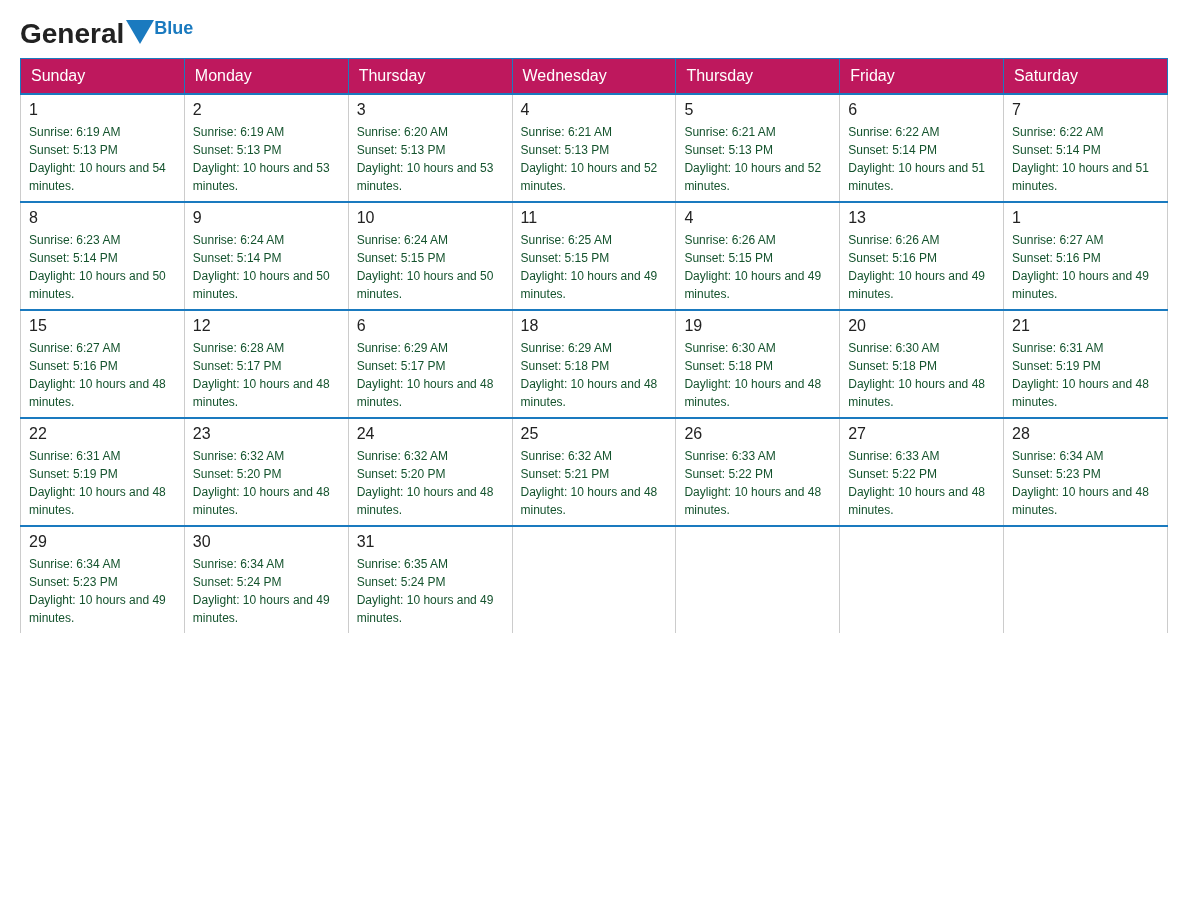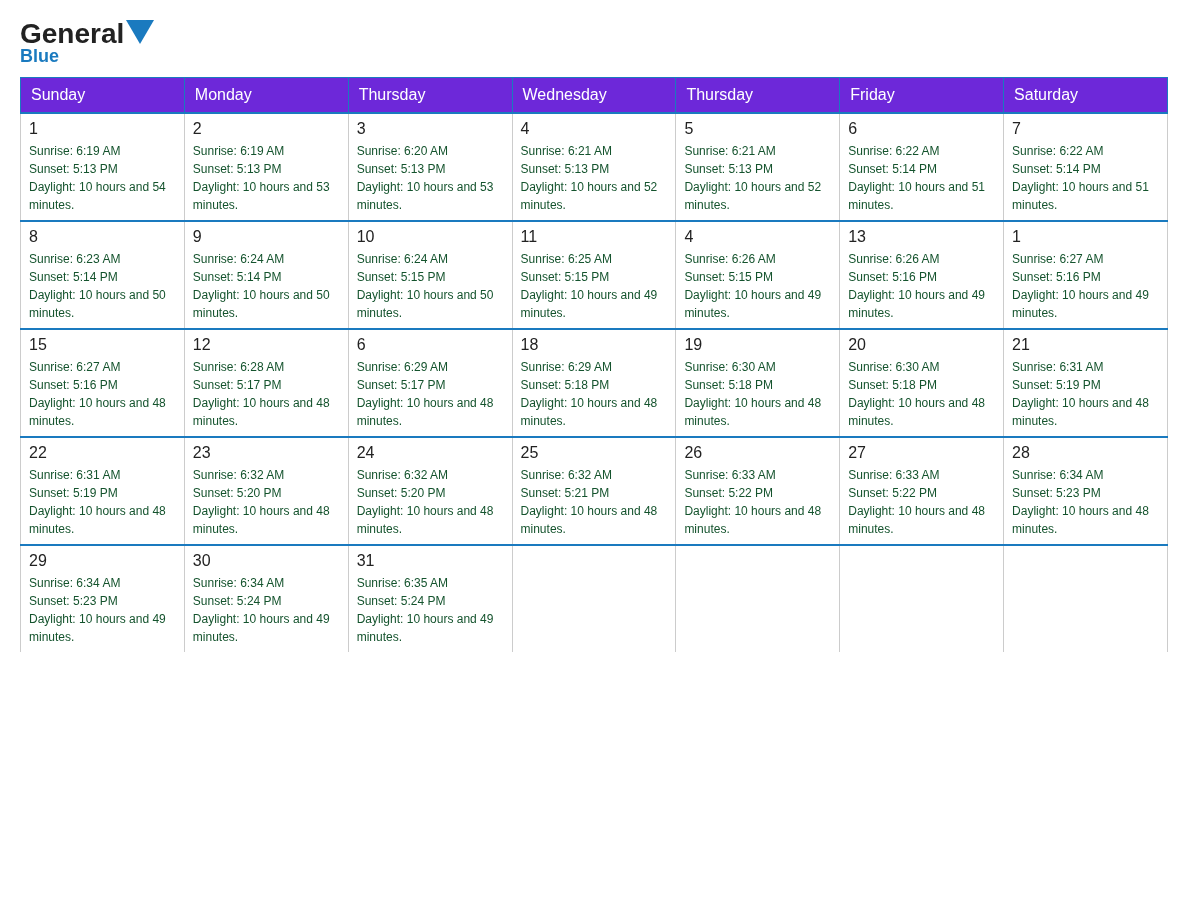--- a/index.html
+++ b/index.html
@@ -12,21 +12,21 @@
       min-height: 918px;
     }
     .header-area {
       display: flex;
       justify-content: space-between;
       align-items: flex-start;
       margin-bottom: 10px;
     }
     .logo {
       display: flex;
-      flex-direction: column;
+      flex-direction: row;
       align-items: flex-start;
     }
     .logo-text {
       font-size: 28px;
       font-weight: bold;
       color: #222;
       line-height: 1;
     }
     .logo-blue-line {
       color: #1a7abf;
@@ -46,21 +46,21 @@
     .location {
       font-size: 22px;
       color: #444;
     }
     table {
       width: 100%;
       border-collapse: collapse;
       margin-top: 10px;
     }
     th {
-      background-color: #6d28d9;
+      background-color: #be185d;
       color: #fff;
       padding: 8px 10px;
       text-align: left;
       font-size: 16px;
       font-weight: normal;
       border: 1px solid #1a7abf;
     }
     td {
       border: 1px solid #ccc;
       vertical-align: top;

